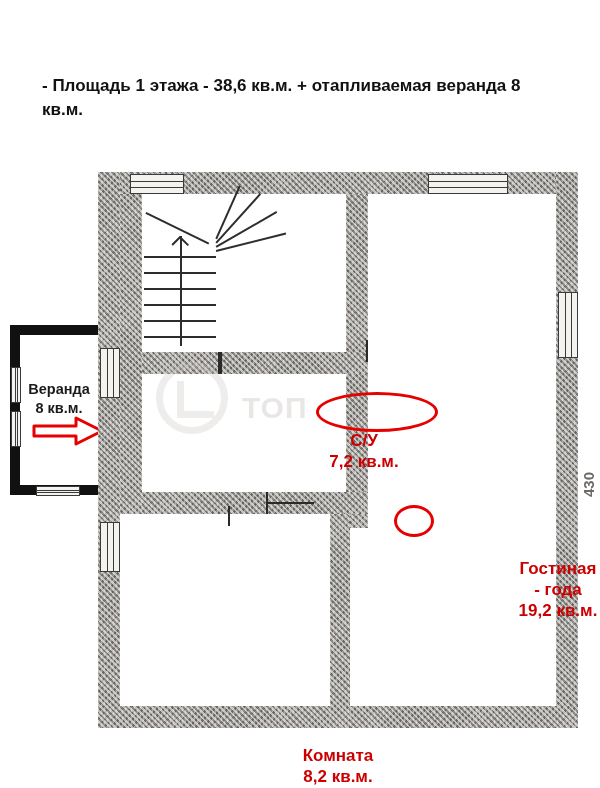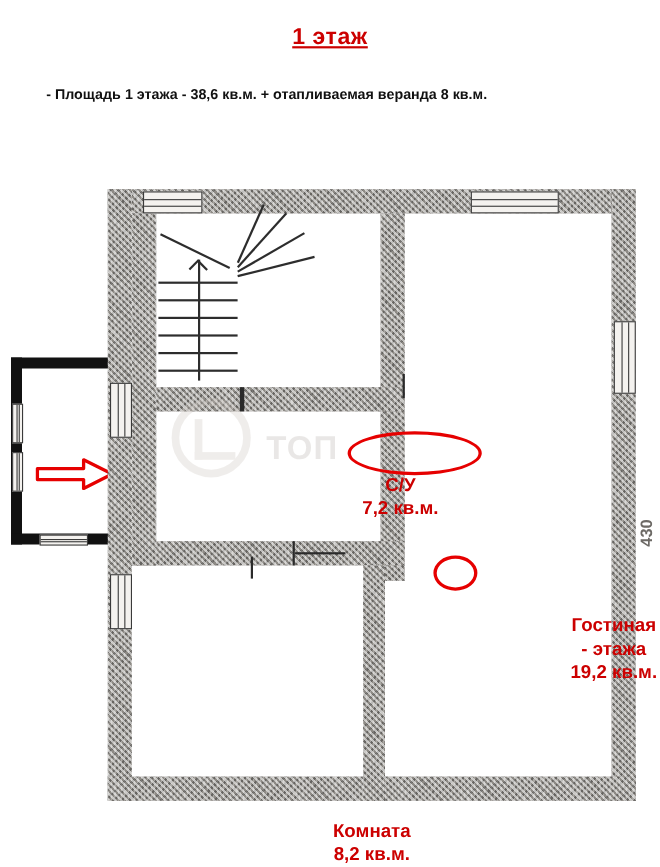--- a/index.html
+++ b/index.html
@@ -33,21 +33,21 @@
     font-size: 21px;
     font-weight: bold;
     text-decoration: underline;
     letter-spacing: 0.5px;
   }
   .desc {
     position: absolute;
     left: 42px;
     width: 520px;
     color: #111111;
-    font-size: 13px;
+    font-size: 17px;
     font-weight: bold;
     line-height: 24px;
   }
   .desc-1 { top: 74px; }
   .desc-2 { top: 138px; }
 
   
   #plan {
     position: absolute;
     left: 98px;
@@ -223,32 +223,35 @@
     transform: rotate(-90deg);
     transform-origin: right top;
     white-space: nowrap;
   }
 </style>
 </head>
 <body>
 
 <div id="page">
 
-  <div class="title">1 этаж</div>
   <div class="desc desc-1">- Площадь 1 этажа - 38,6 кв.м. + отапливаемая веранда 8 кв.м.</div>
 
   <div id="veranda">
     <div class="v-wall" style="left:0;top:0;width:92px;height:10px;"></div>
     <div class="v-wall" style="left:0;top:0;width:10px;height:170px;"></div>
     <div class="v-wall" style="left:0;top:160px;width:92px;height:10px;"></div>
     <div class="window v" style="left:1px;top:42px;width:8px;height:34px;"></div>
     <div class="window v" style="left:1px;top:86px;width:8px;height:34px;"></div>
     <div class="window h" style="left:26px;top:161px;width:42px;height:8px;"></div>
   </div>
 
+  <div class="lbl lbl-veranda">
+    <span>Веранда</span><br>
+    <span>8 кв.м.</span>
+  </div>
 
   <svg id="arrow" viewBox="0 0 72 32">
     <polygon points="2,11 44,11 44,3 70,16 44,29 44,21 2,21" fill="#ffffff" stroke="#e60000" stroke-width="3" stroke-linejoin="round"></polygon>
   </svg>
 
   <div id="plan">
 
     <div class="wall" style="left:0;   top:0;    width:480px; height:22px;"></div>
     <div class="wall" style="left:0;   top:0;    width:22px;  height:556px;"></div>
     <div class="wall" style="left:458px;top:0;   width:22px;  height:556px;"></div>
@@ -298,21 +301,21 @@
     <div class="ellipse ell-2"></div>
 
     <div class="lbl lbl-su">
       <span>С/У</span><br>
       <span>7,2 кв.м.</span>
     </div>
 
 
     <div class="lbl lbl-living">
       <span>Гостиная</span><br>
-      <span>- этажа</span><br>
+      <span>- года</span><br>
       <span>19,2 кв.м.</span>
     </div>
 
     <div class="lbl lbl-room">
       <span>Комната</span><br>
       <span>8,2 кв.м.</span>
     </div>
   </div>
 
   <div id="watermark">

